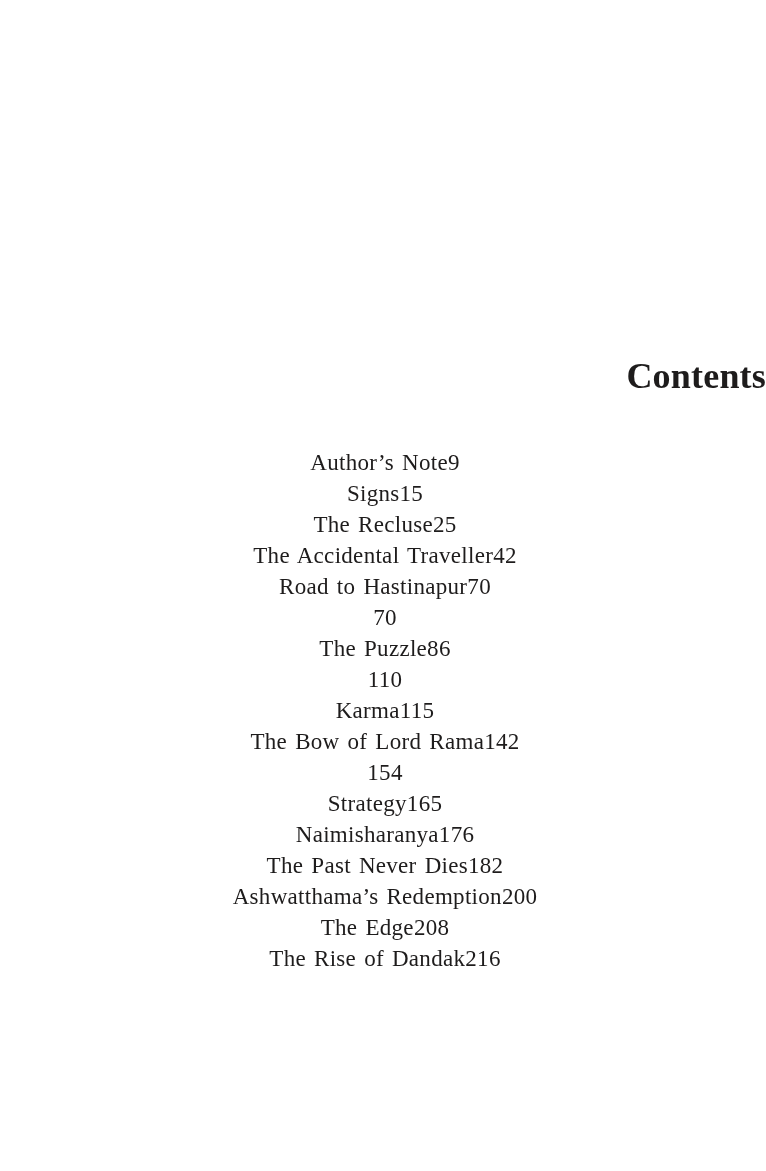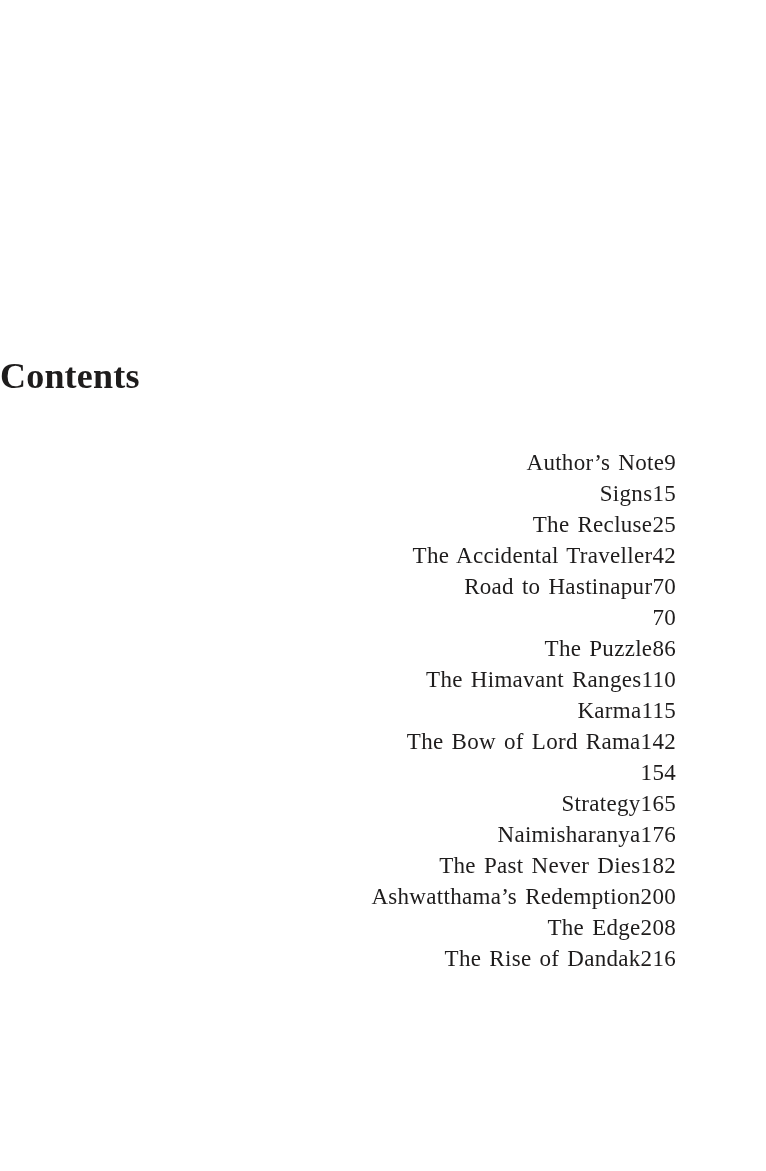--- a/index.html
+++ b/index.html
@@ -13,38 +13,38 @@
       position: relative;
       overflow: hidden;
       color: #1e1c1c;
       font-family: "Liberation Serif", "DejaVu Serif", serif;
     }
     .page-title {
       position: absolute;
       top: 330px;
       left: 0;
       width: 766px;
-      text-align: left;
+      text-align: right;
       font-size: 36px;
       font-weight: bold;
       line-height: 44px;
       letter-spacing: 0.2px;
     }
     .toc {
       position: absolute;
       top: 447px;
       left: 94px;
       width: 582px;
       margin: 0;
       padding: 0;
       list-style: none;
     }
     .toc-row {
       display: flex;
-      justify-content: flex-end;
+      justify-content: center;
       align-items: baseline;
       height: 31px;
       line-height: 31px;
       font-size: 23px;
       letter-spacing: 0.3px;
       word-spacing: 2px;
     }
     .toc-title { white-space: nowrap; }
     .toc-page { text-align: right; white-space: nowrap; }
   </style>
@@ -75,21 +75,20 @@
       <span class="toc-page">70</span>
     </li>
   <li class="toc-row">
       <span class="toc-page">70</span>
     </li>
   <li class="toc-row">
       <span class="toc-title">The Puzzle</span>
       <span class="toc-page">86</span>
     </li>
   <li class="toc-row">
-      <span class="toc-title">The Himavant Ranges</span>
       <span class="toc-page">110</span>
     </li>
   <li class="toc-row">
       <span class="toc-title">Karma</span>
       <span class="toc-page">115</span>
     </li>
   <li class="toc-row">
       <span class="toc-title">The Bow of Lord Rama</span>
       <span class="toc-page">142</span>
     </li>

